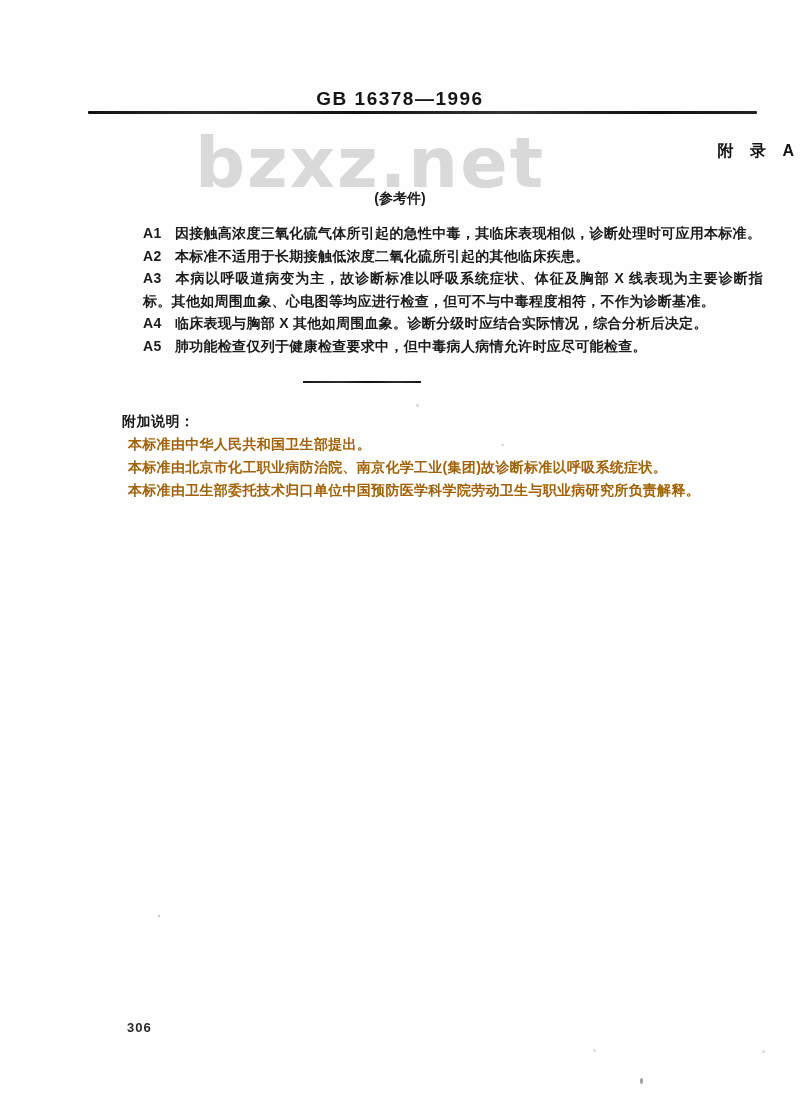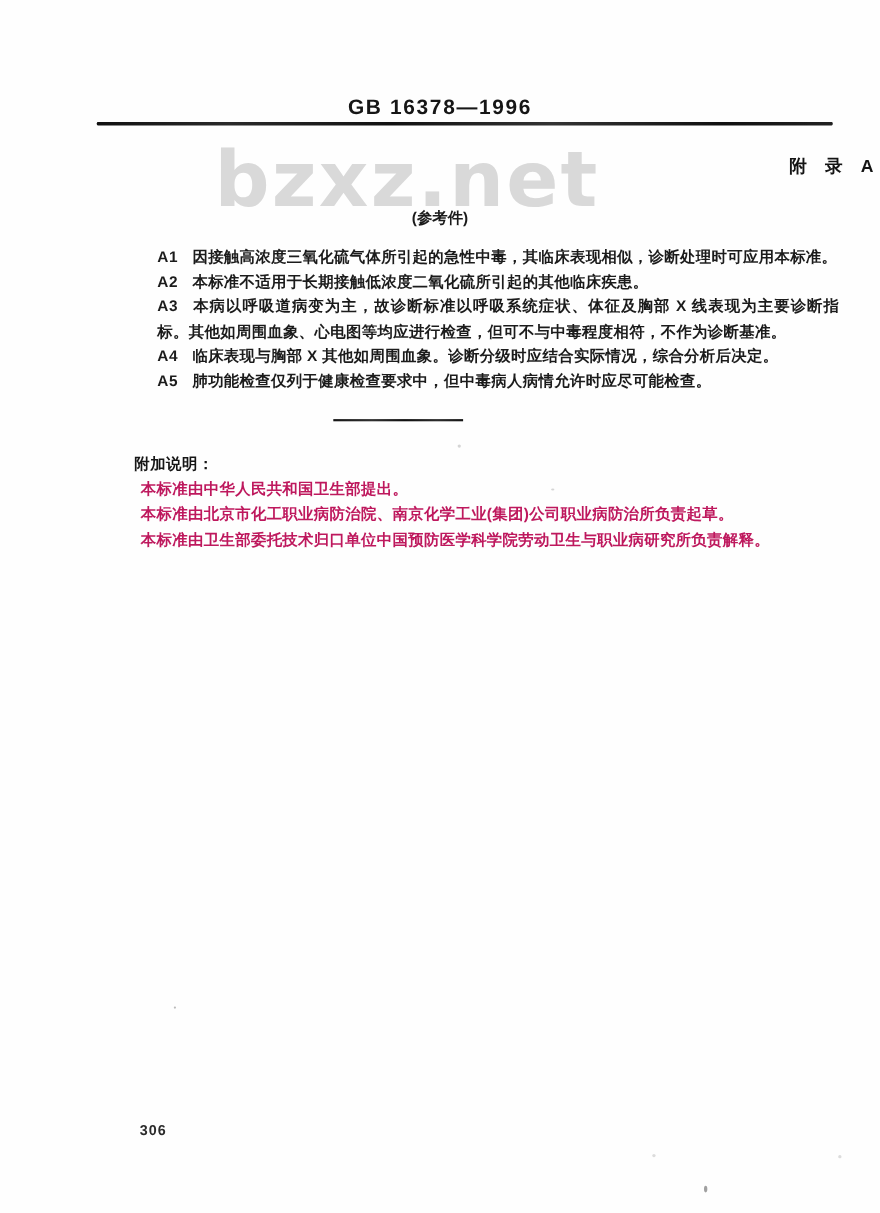--- a/index.html
+++ b/index.html
@@ -107,21 +107,21 @@
     font-size:14px;
     font-weight:700;
     line-height:23px;
     color:#161616;
     letter-spacing:0.5px;
   }
   .notes-line{
     font-size:14px;
     font-weight:600;
     line-height:23px;
-    color:#be185d;
+    color:#a16207;
     letter-spacing:0.3px;
     margin-left:6px;
     white-space:nowrap;
   }
   .page-number{
     position:absolute;
     left:127px;top:1020px;
     font-size:13px;
     font-weight:700;
     letter-spacing:1px;
@@ -158,21 +158,21 @@
       <p class="item" style="margin:0"><span class="label">A3</span><span>本病以呼吸道病变为主，故诊断标准以呼吸系统症状、体征及胸部 X 线表现为主要诊断指标。其他如周围血象、心电图等均应进行检查，但可不与中毒程度相符，不作为诊断基准。</span></p>
       <p class="item" style="margin:0"><span class="label">A4</span><span>临床表现与胸部 X 其他如周围血象。诊断分级时应结合实际情况，综合分析后决定。</span></p>
       <p class="item" style="margin:0"><span class="label">A5</span><span>肺功能检查仅列于健康检查要求中，但中毒病人病情允许时应尽可能检查。</span></p>
     </div>
 
     <div class="mid-divider"></div>
 
     <div class="notes">
       <div class="notes-heading">附加说明：</div>
       <div class="notes-line">本标准由中华人民共和国卫生部提出。</div>
-      <div class="notes-line">本标准由北京市化工职业病防治院、南京化学工业(集团)公司职业病防治所负责起草。</div>
+      <div class="notes-line">本标准由北京市化工职业病防治院、南京化学工业(集团)故诊断标准以呼吸系统症状。</div>
       <div class="notes-line">本标准由卫生部委托技术归口单位中国预防医学科学院劳动卫生与职业病研究所负责解释。</div>
     </div>
 
     <div class="page-number">306</div>
 
     <div class="speck s1"></div>
     <div class="speck s2"></div>
     <div class="speck s3"></div>
     <div class="speck s4"></div>
     <div class="speck s5"></div>

